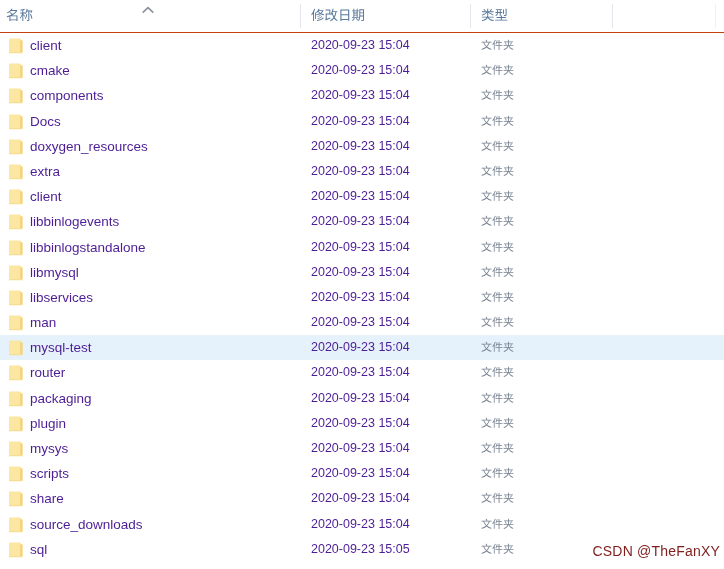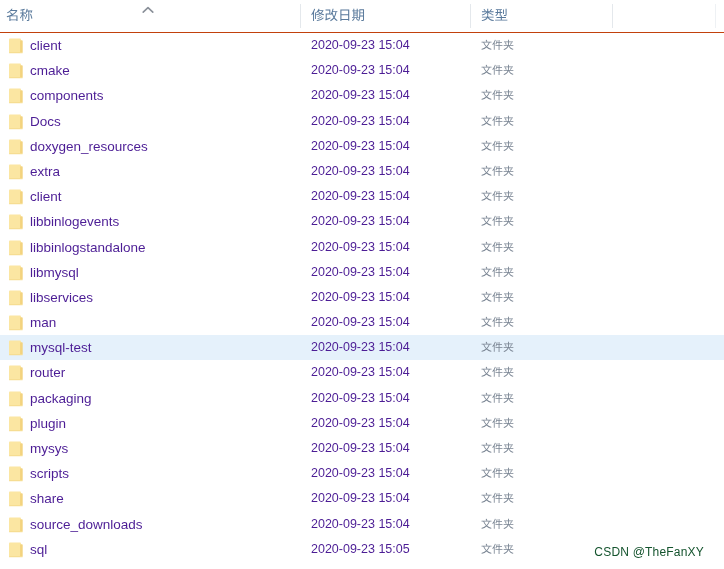--- a/index.html
+++ b/index.html
@@ -128,24 +128,24 @@
     left: 8px;
     top: 4px;
     width: 17px;
     height: 17px;
   }
   .folder-icon svg { display: block; }
 
   
   .watermark {
     position: absolute;
-    right: 20px;
+    right: 4px;
     bottom: 10px;
-    font-size: 12px;
-    color: #14532d;
+    font-size: 14px;
+    color: #7f1d1d;
     letter-spacing: 0.2px;
     white-space: nowrap;
     user-select: none;
   }
 </style>
 </head>
 <body>
 
 <div id="explorer">
 

